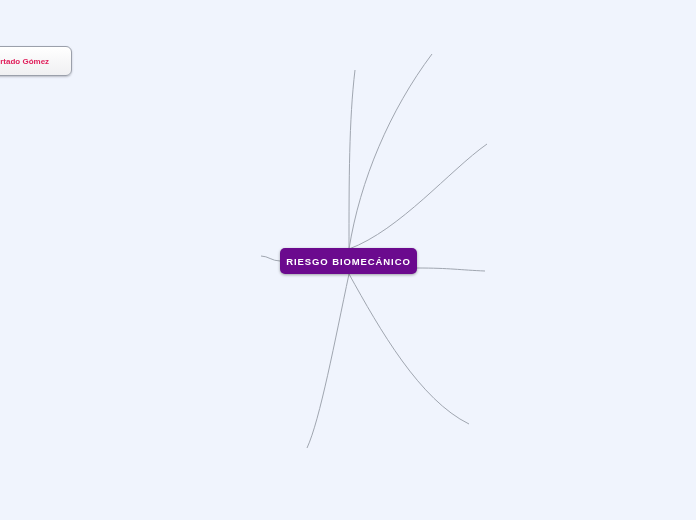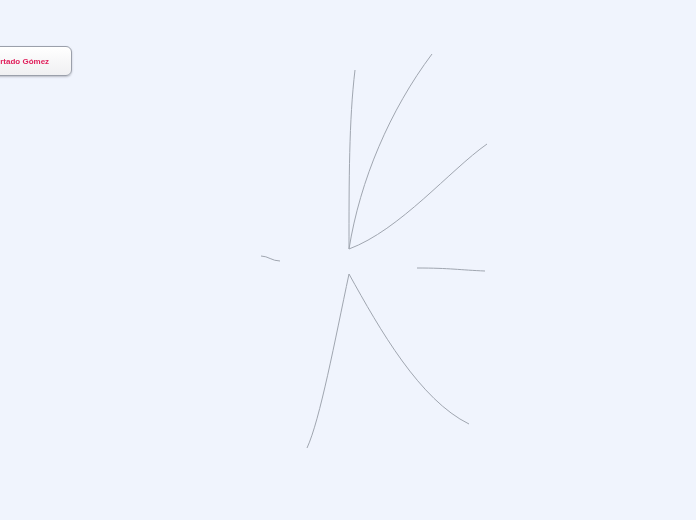--- a/index.html
+++ b/index.html
@@ -29,18 +29,21 @@
   <path id="l-reco" d="M349 249 C349 180 349 120 355 70"></path>
   <path id="l-que" d="M349 249 C360 180 390 110 432 54"></path>
   <path id="l-fact" d="M349 249 C400 230 450 170 487 144"></path>
   <path id="l-esf" d="M417 268 C450 268 460 270 485 271"></path>
   <path id="l-manip" d="M349 274 C380 330 420 400 469 424"></path>
   <path id="l-movi" d="M349 274 C335 340 320 420 307 448"></path>
   <path id="l-post" d="M280 261 C272 261 268 256 261 256"></path>
  </g>
 </svg>
 
+<div class="node root">
+  <span>RIESGO BIOMECÁNICO</span>
+</div>
 
 <div class="node author">
   <span>a Hurtado Gómez</span>
 </div>
 
 </div>
 
 </body></html>

